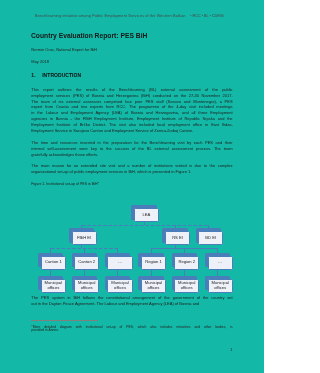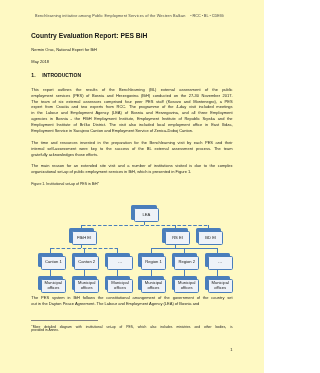--- a/index.html
+++ b/index.html
@@ -1,17 +1,17 @@
 <!DOCTYPE html>
 <html><head>
 <meta charset="utf-8">
 <style>
   html,body{margin:0;padding:0;background:#fff;}
   body{width:264px;height:373px;font-family:"Liberation Sans",sans-serif;overflow:hidden;}
-  .page{position:relative;width:264px;height:373px;background:#fef9c3;}
+  .page{position:relative;width:264px;height:373px;background:#14b8a6;}
 
   .hdr{position:absolute;left:35px;top:13.6px;width:189.3px;height:5px;
        font-size:3.85px;color:#464646;display:flex;justify-content:space-between;
        align-items:baseline;white-space:nowrap;line-height:5px;}
   .hdr-r span{margin:0 0.45px;}
   .hdr-l{letter-spacing:0.12px;}
 
   h1.title{position:absolute;left:31.3px;top:31.2px;margin:0;font-size:8.0px;
            font-weight:bold;color:#171717;line-height:9px;white-space:nowrap;
            transform:scaleX(0.842);transform-origin:0 50%;}

